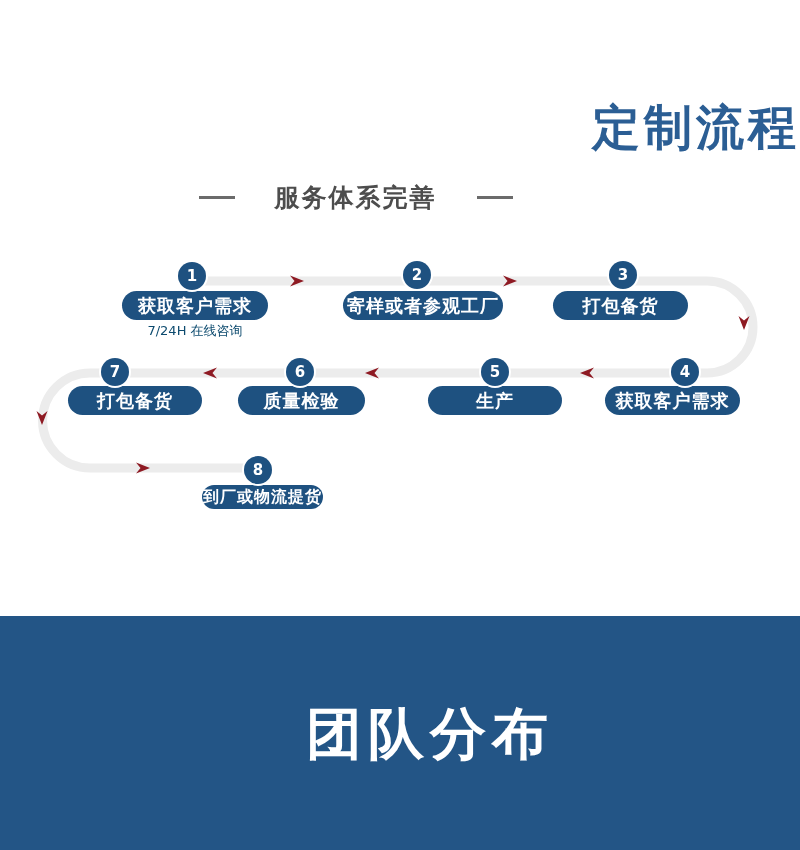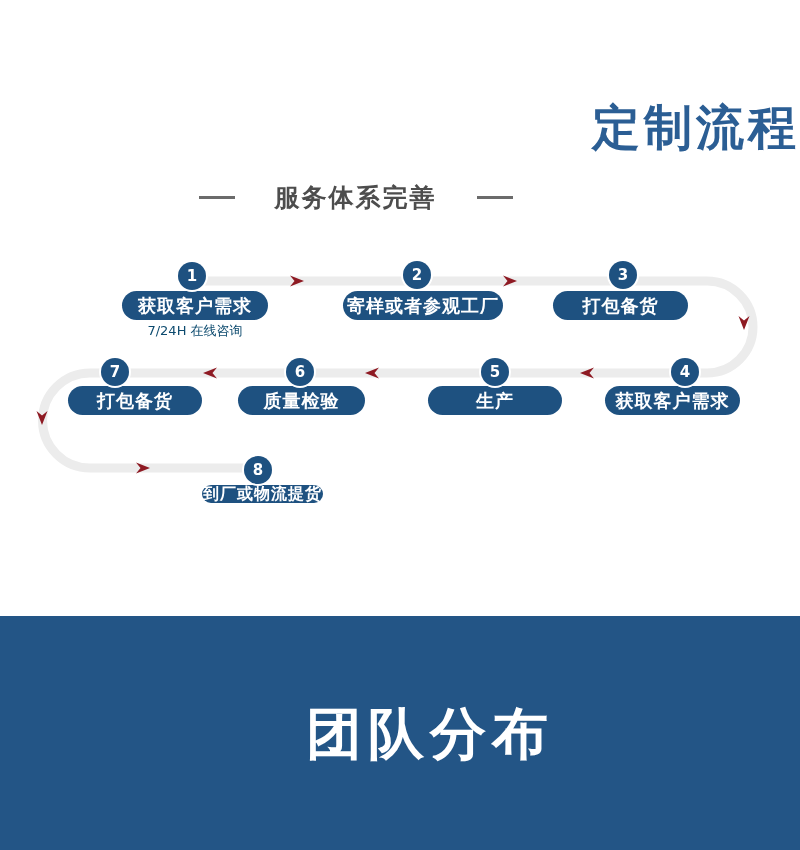--- a/index.html
+++ b/index.html
@@ -42,21 +42,21 @@
   .s7-badge{left:101px;top:358px;}
   .s8-badge{left:244px;top:456px;}
 
   .s1-pill{left:122px;top:291px;width:146px;}
   .s2-pill{left:343px;top:291px;width:160px;}
   .s3-pill{left:553px;top:291px;width:135px;}
   .s4-pill{left:605px;top:386px;width:135px;}
   .s5-pill{left:428px;top:386px;width:134px;}
   .s6-pill{left:238px;top:386px;width:127px;}
   .s7-pill{left:68px; top:386px;width:134px;}
-  .s8-pill{left:202px;top:485px;width:121px;height:18px;border-radius:12px;font-size:16px;}
+  .s8-pill{left:202px;top:485px;width:121px;height:24px;border-radius:12px;font-size:16px;}
 
   .step-note{
     position:absolute;left:122px;top:322px;width:146px;text-align:center;
     font-size:13px;color:#0c4a6e;z-index:2;
   }
 
   
   .team-section{
     position:absolute;left:0;top:616px;width:800px;height:234px;background:#235586;
     display:flex;align-items:center;justify-content:center;padding-left:30px;

